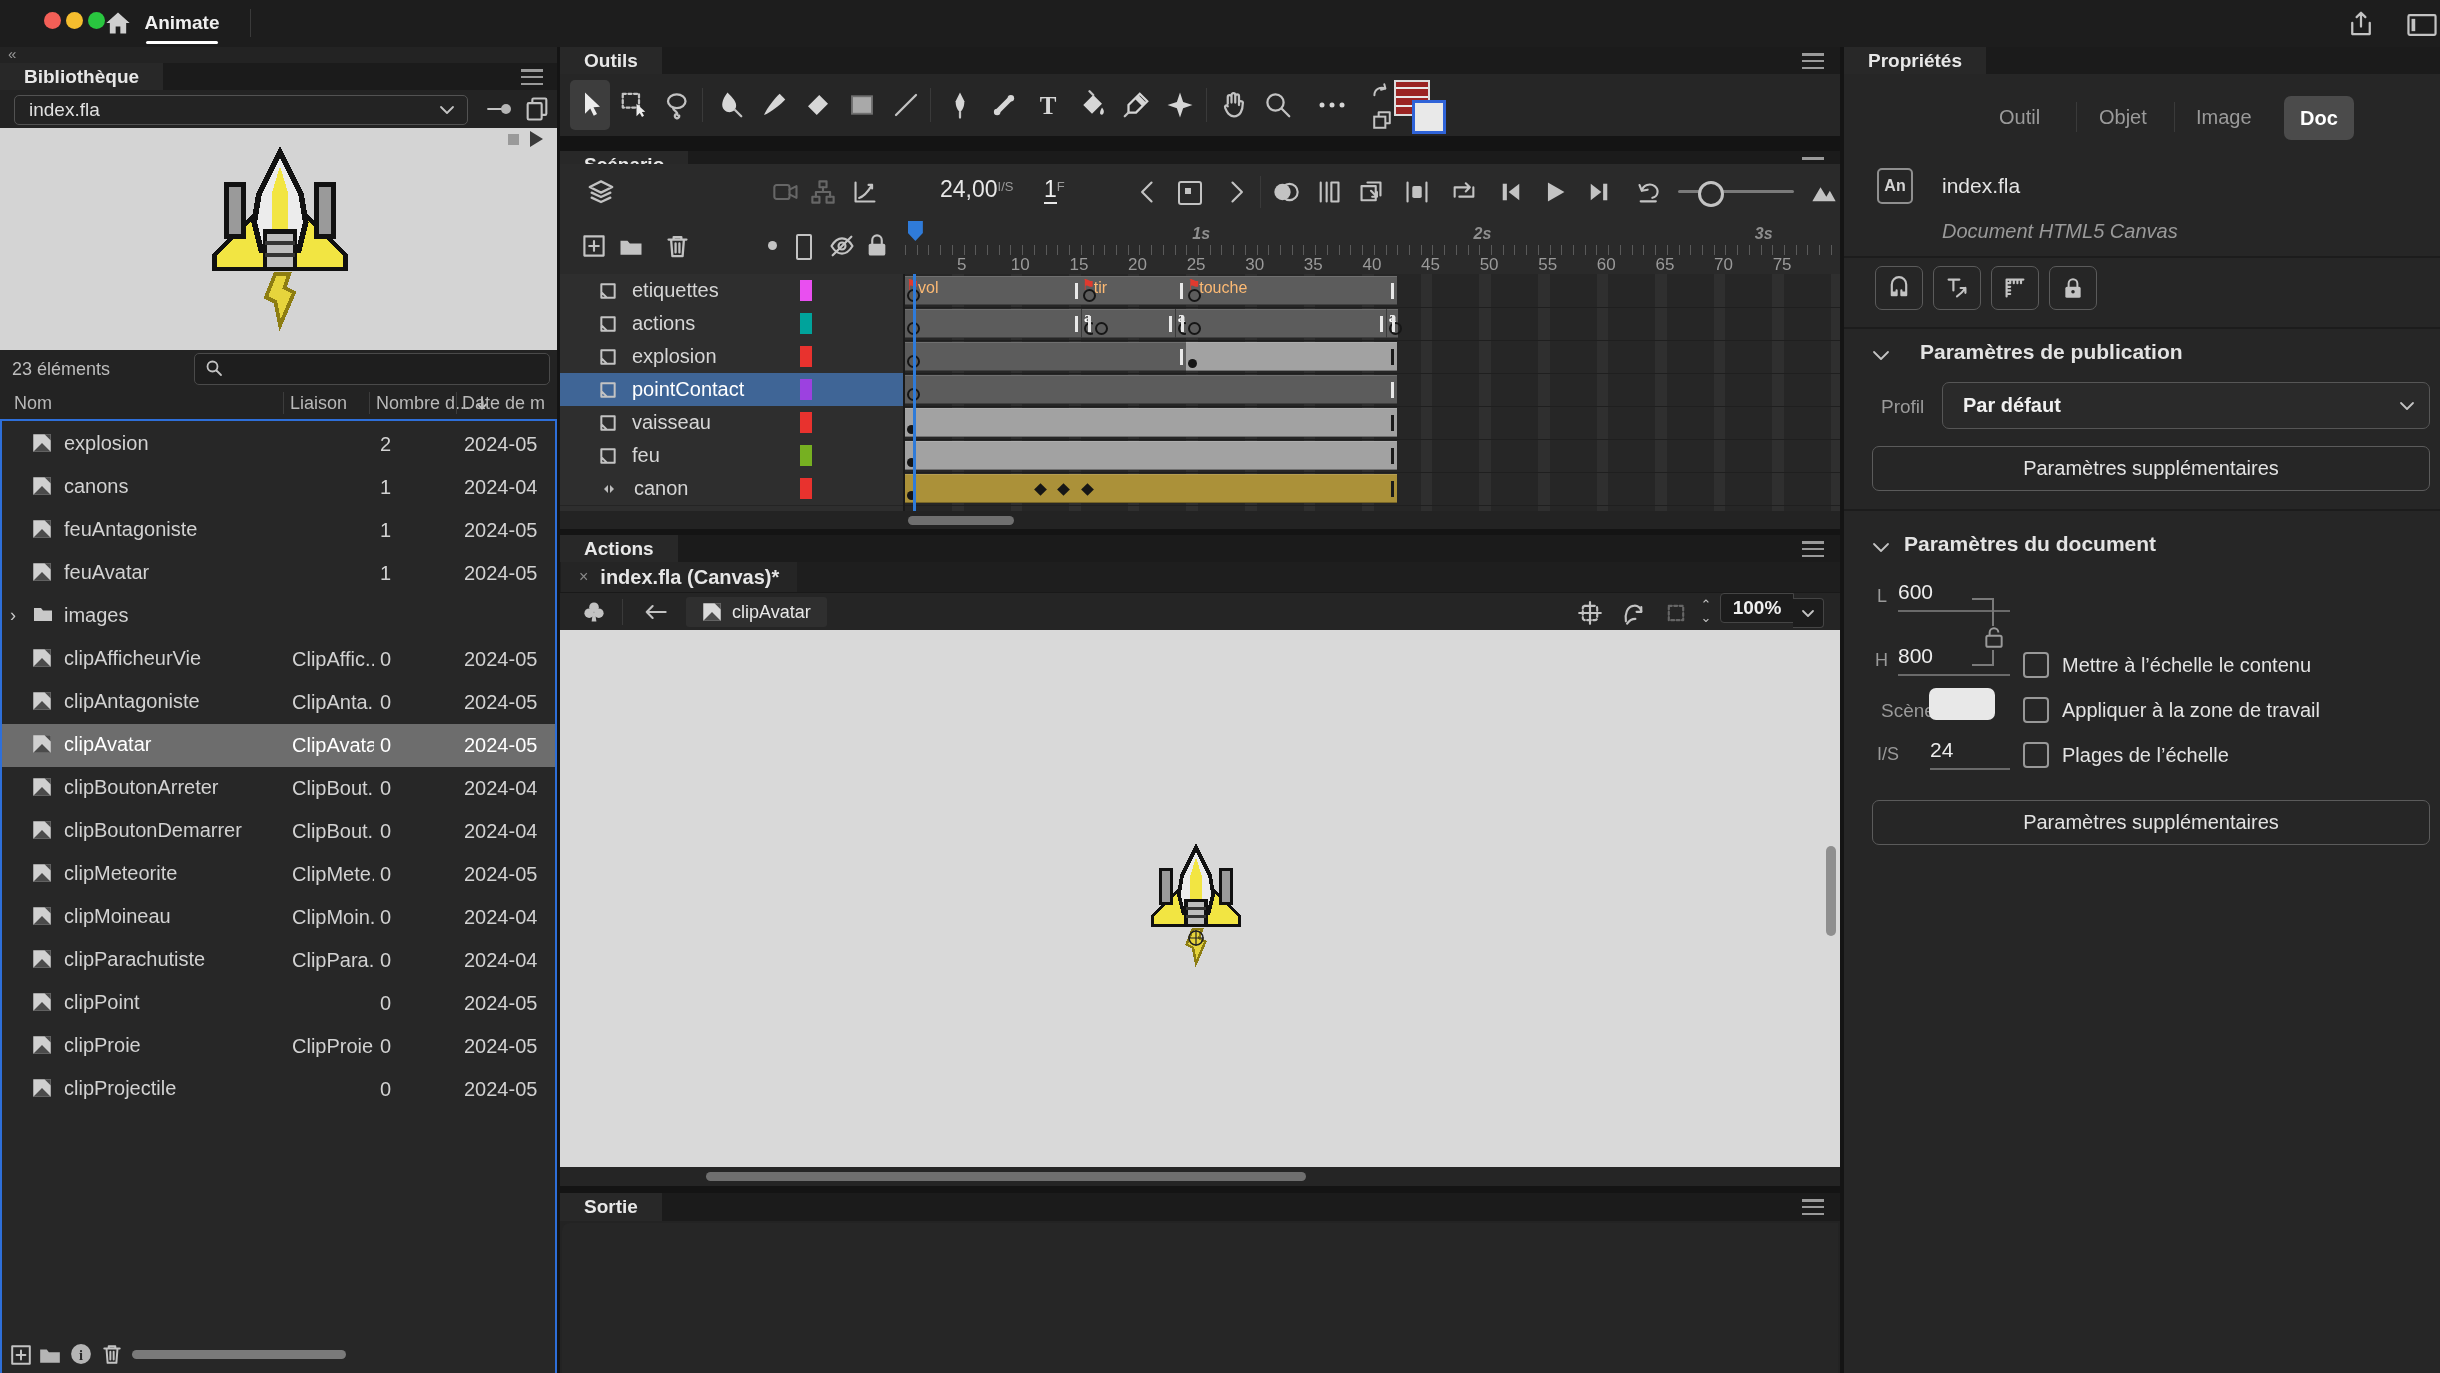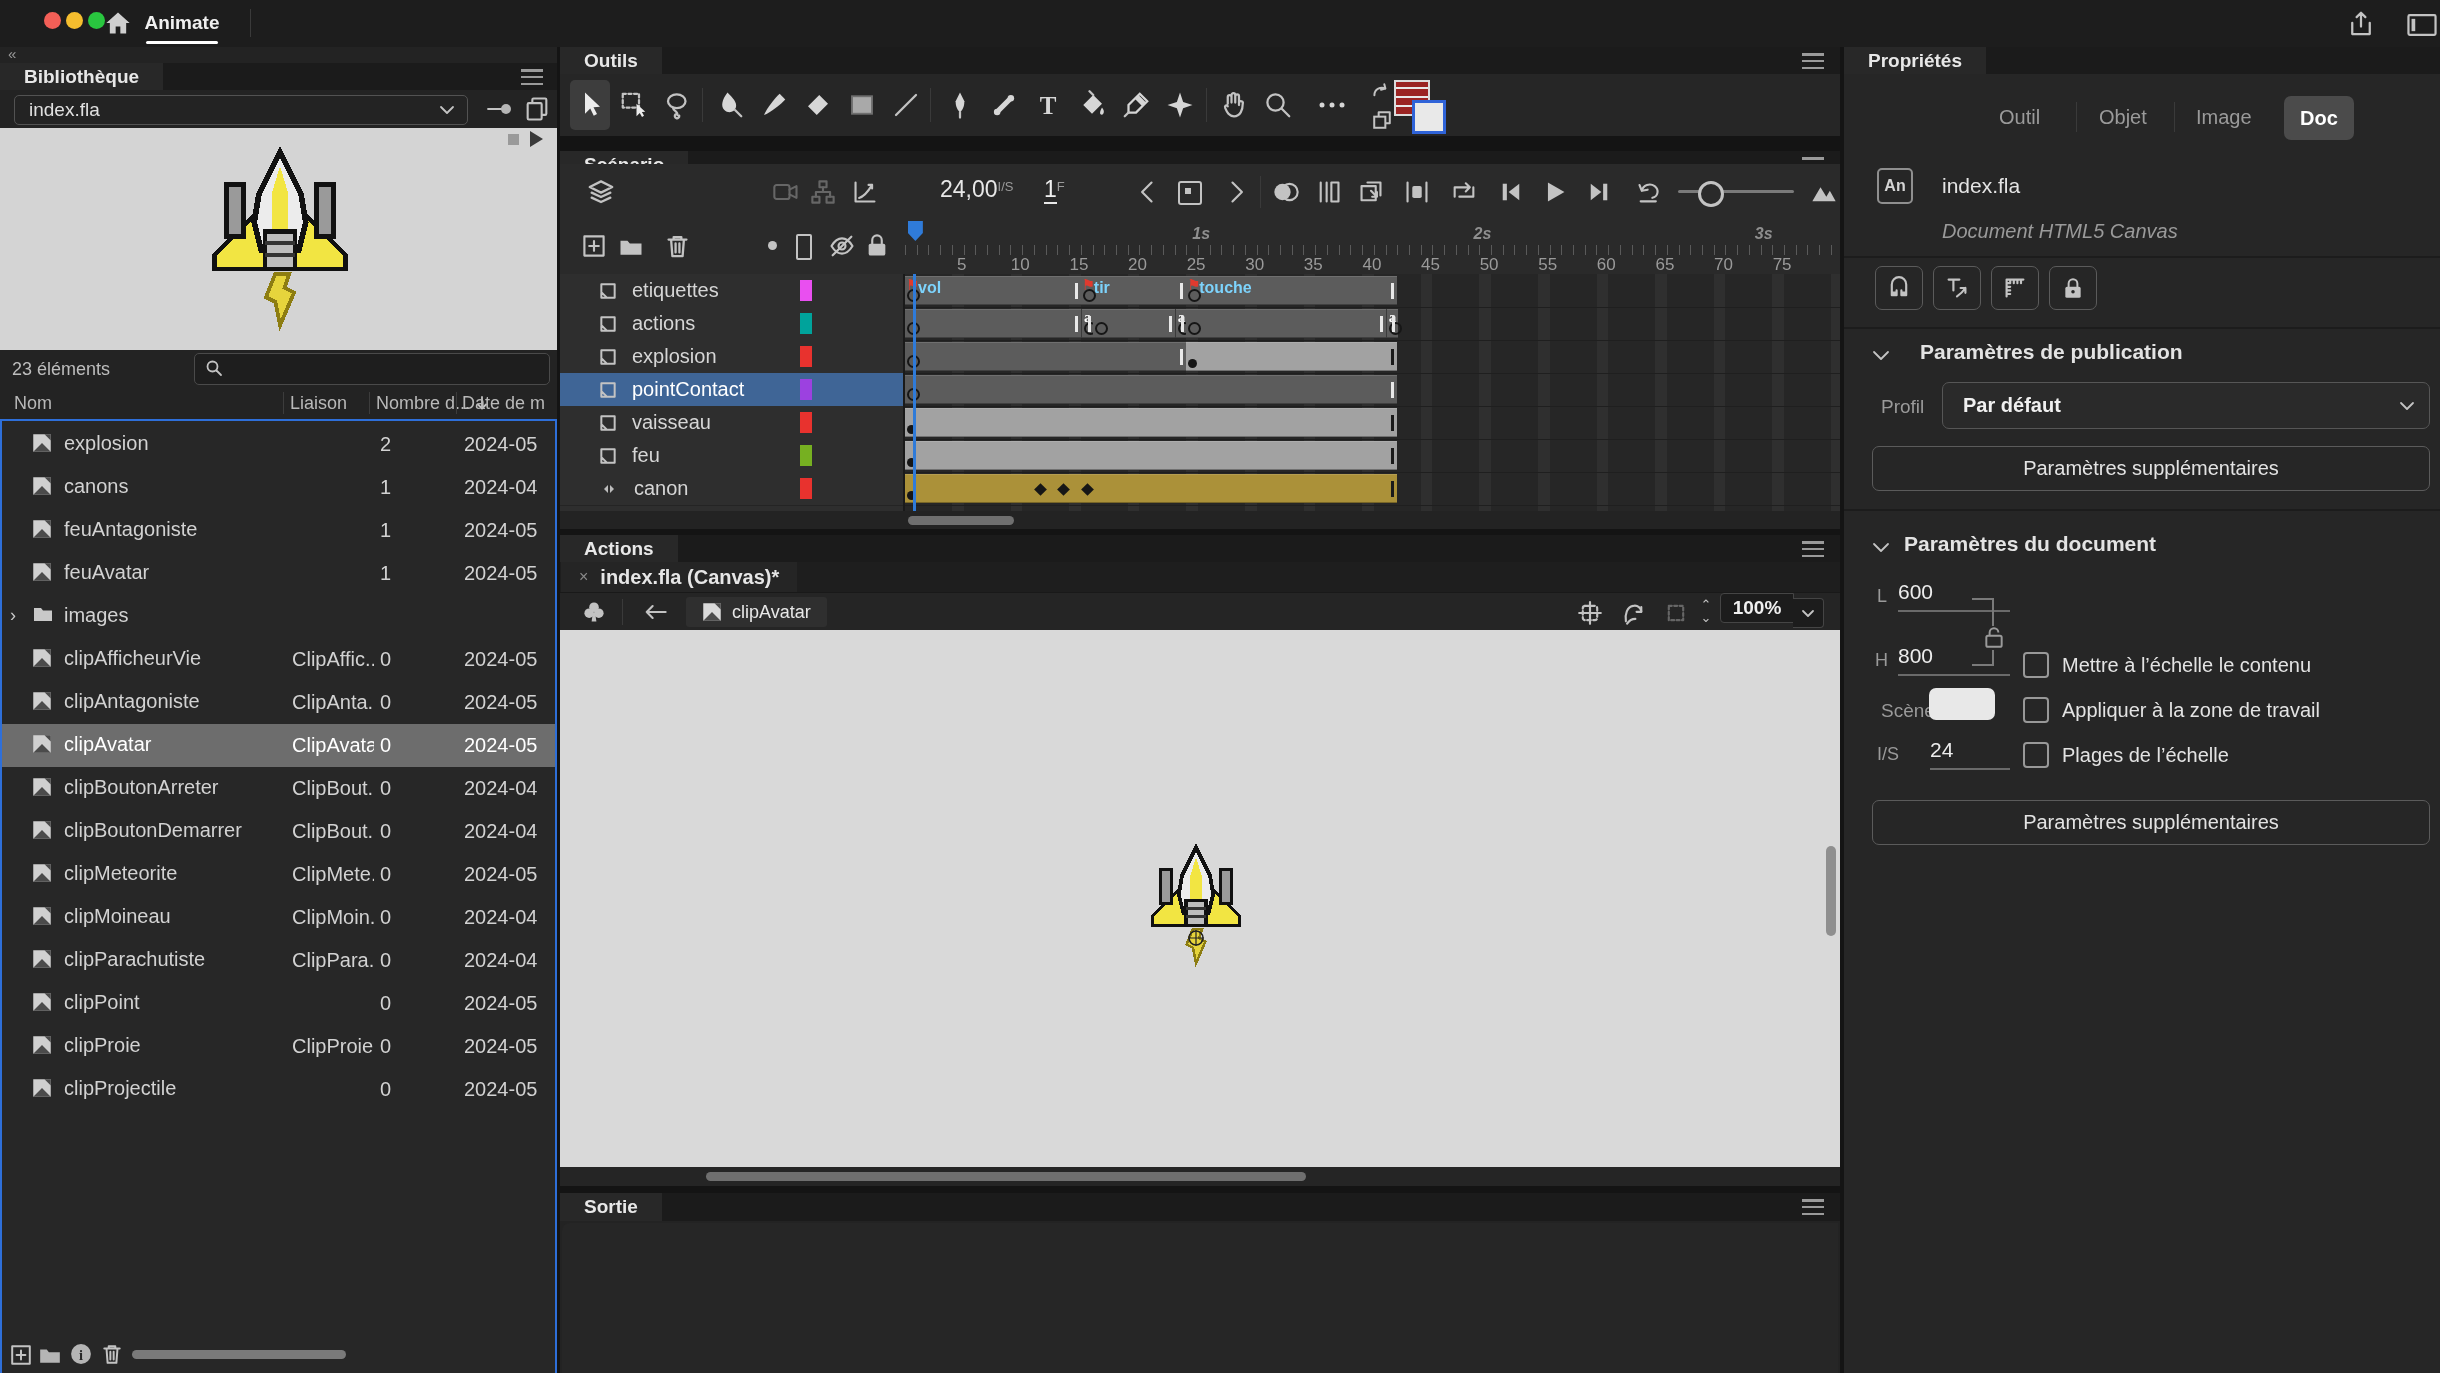--- a/index.html
+++ b/index.html
@@ -34,21 +34,21 @@
   .tl-layer.sel{background:#3f6596;color:#fff;}
   .span-dark{background:#5c5c5c;}
   .span-light{background:#a2a2a2;}
   .span-tween{background:#ab9139;}
   .fr-span{position:absolute;top:1.5px;height:29px;box-shadow:inset 0 1px 0 rgba(255,255,255,.12), inset 0 -1px 0 rgba(0,0,0,.3);}
   .kf{position:absolute;bottom:3px;left:2px;width:9px;height:9px;border-radius:50%;}
   .kf.hollow{border:2px solid #161616;}
   .kf.filled{background:#161616;}
   .endbar{position:absolute;top:7px;right:3px;width:3px;height:16px;}
   .flag{position:absolute;left:1px;top:1px;font-size:15px;color:#e03a2f;line-height:15px;}
-  .frlabel{position:absolute;left:13px;top:3px;font-size:16px;font-weight:700;color:#7dd3fc;white-space:nowrap;}
+  .frlabel{position:absolute;left:13px;top:3px;font-size:16px;font-weight:400;color:#fdba74;white-space:nowrap;}
   .a-glyph{position:absolute;top:0;left:0;width:100%;text-align:center;font-size:15px;font-weight:700;color:#fff;font-family:"Liberation Serif",serif;}
   .diamond{position:absolute;bottom:9px;width:9px;height:9px;background:#161616;transform:rotate(45deg);}
   .ruler-num{position:absolute;top:0;width:30px;text-align:center;font-size:17px;color:#9a9a9a;}
   .sec-lab{position:absolute;top:0;font-size:16px;font-style:italic;color:#8f8f8f;font-weight:700;}
   .traffic{position:absolute;top:12px;width:17px;height:17px;border-radius:50%;}
   .scroll-thumb{position:absolute;background:#6f6f6f;border-radius:5px;}
   .colhdr{position:absolute;top:0;height:100%;display:flex;align-items:center;font-size:18px;color:#b9b9b9;}
 </style>
 </head>
 <body>

